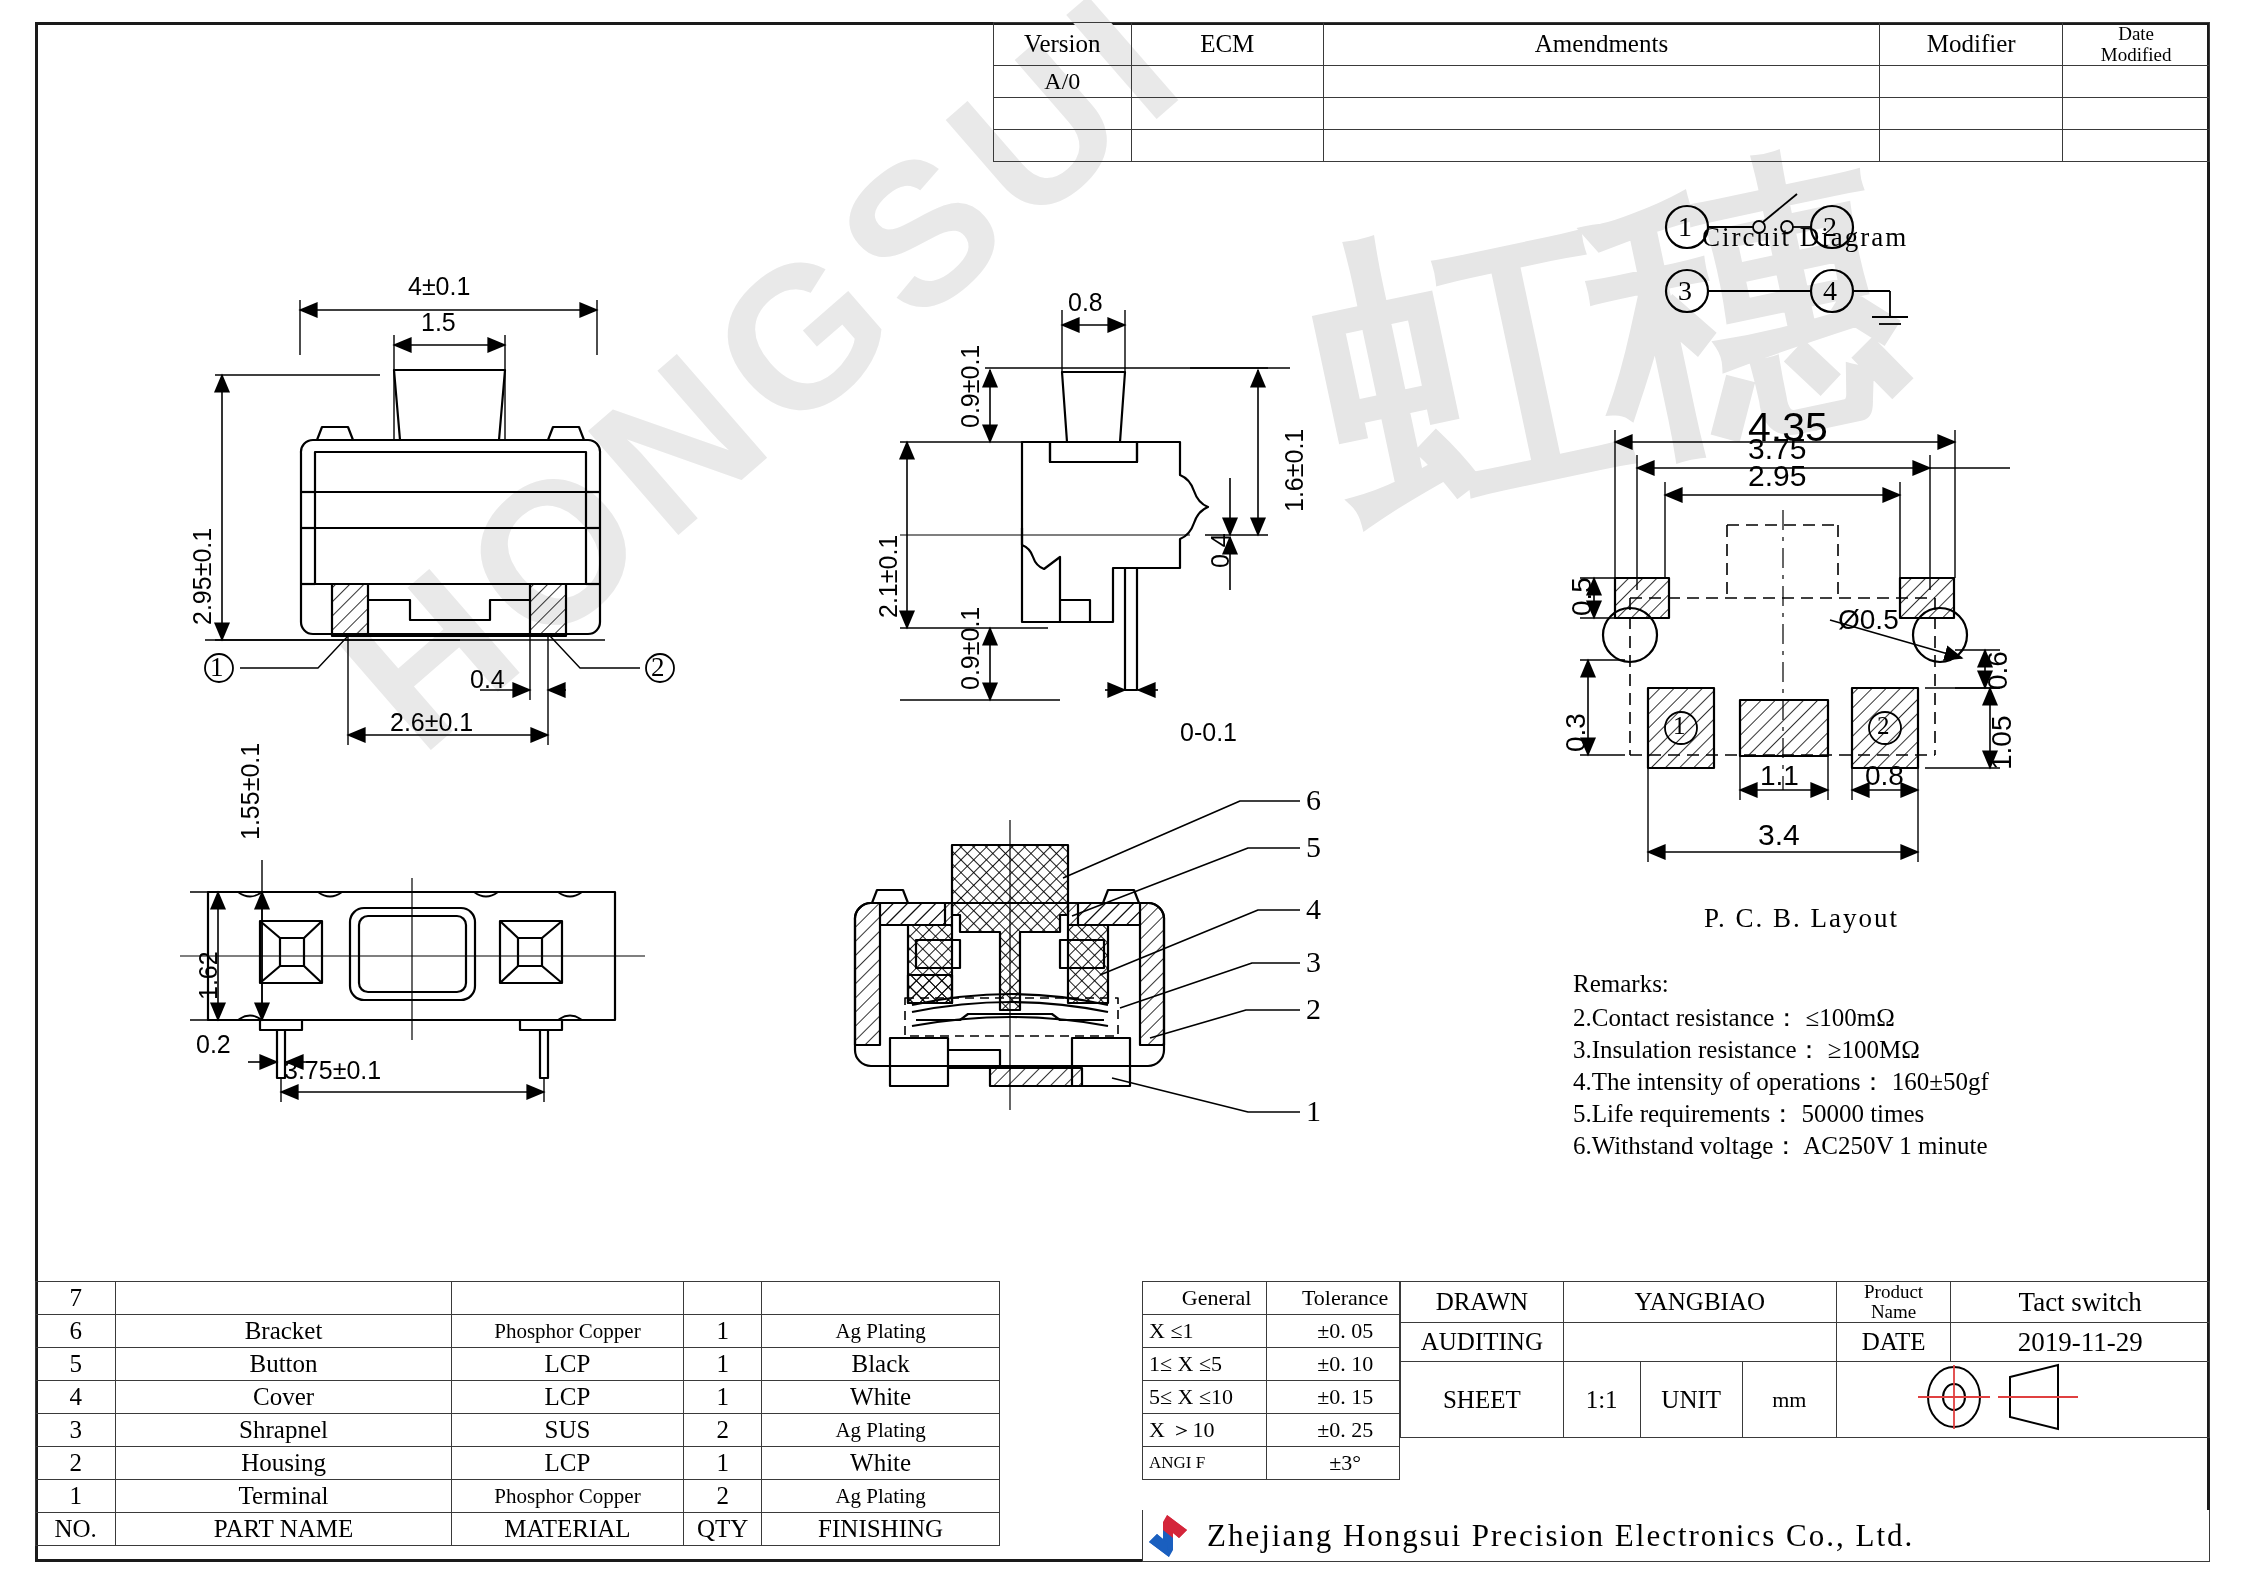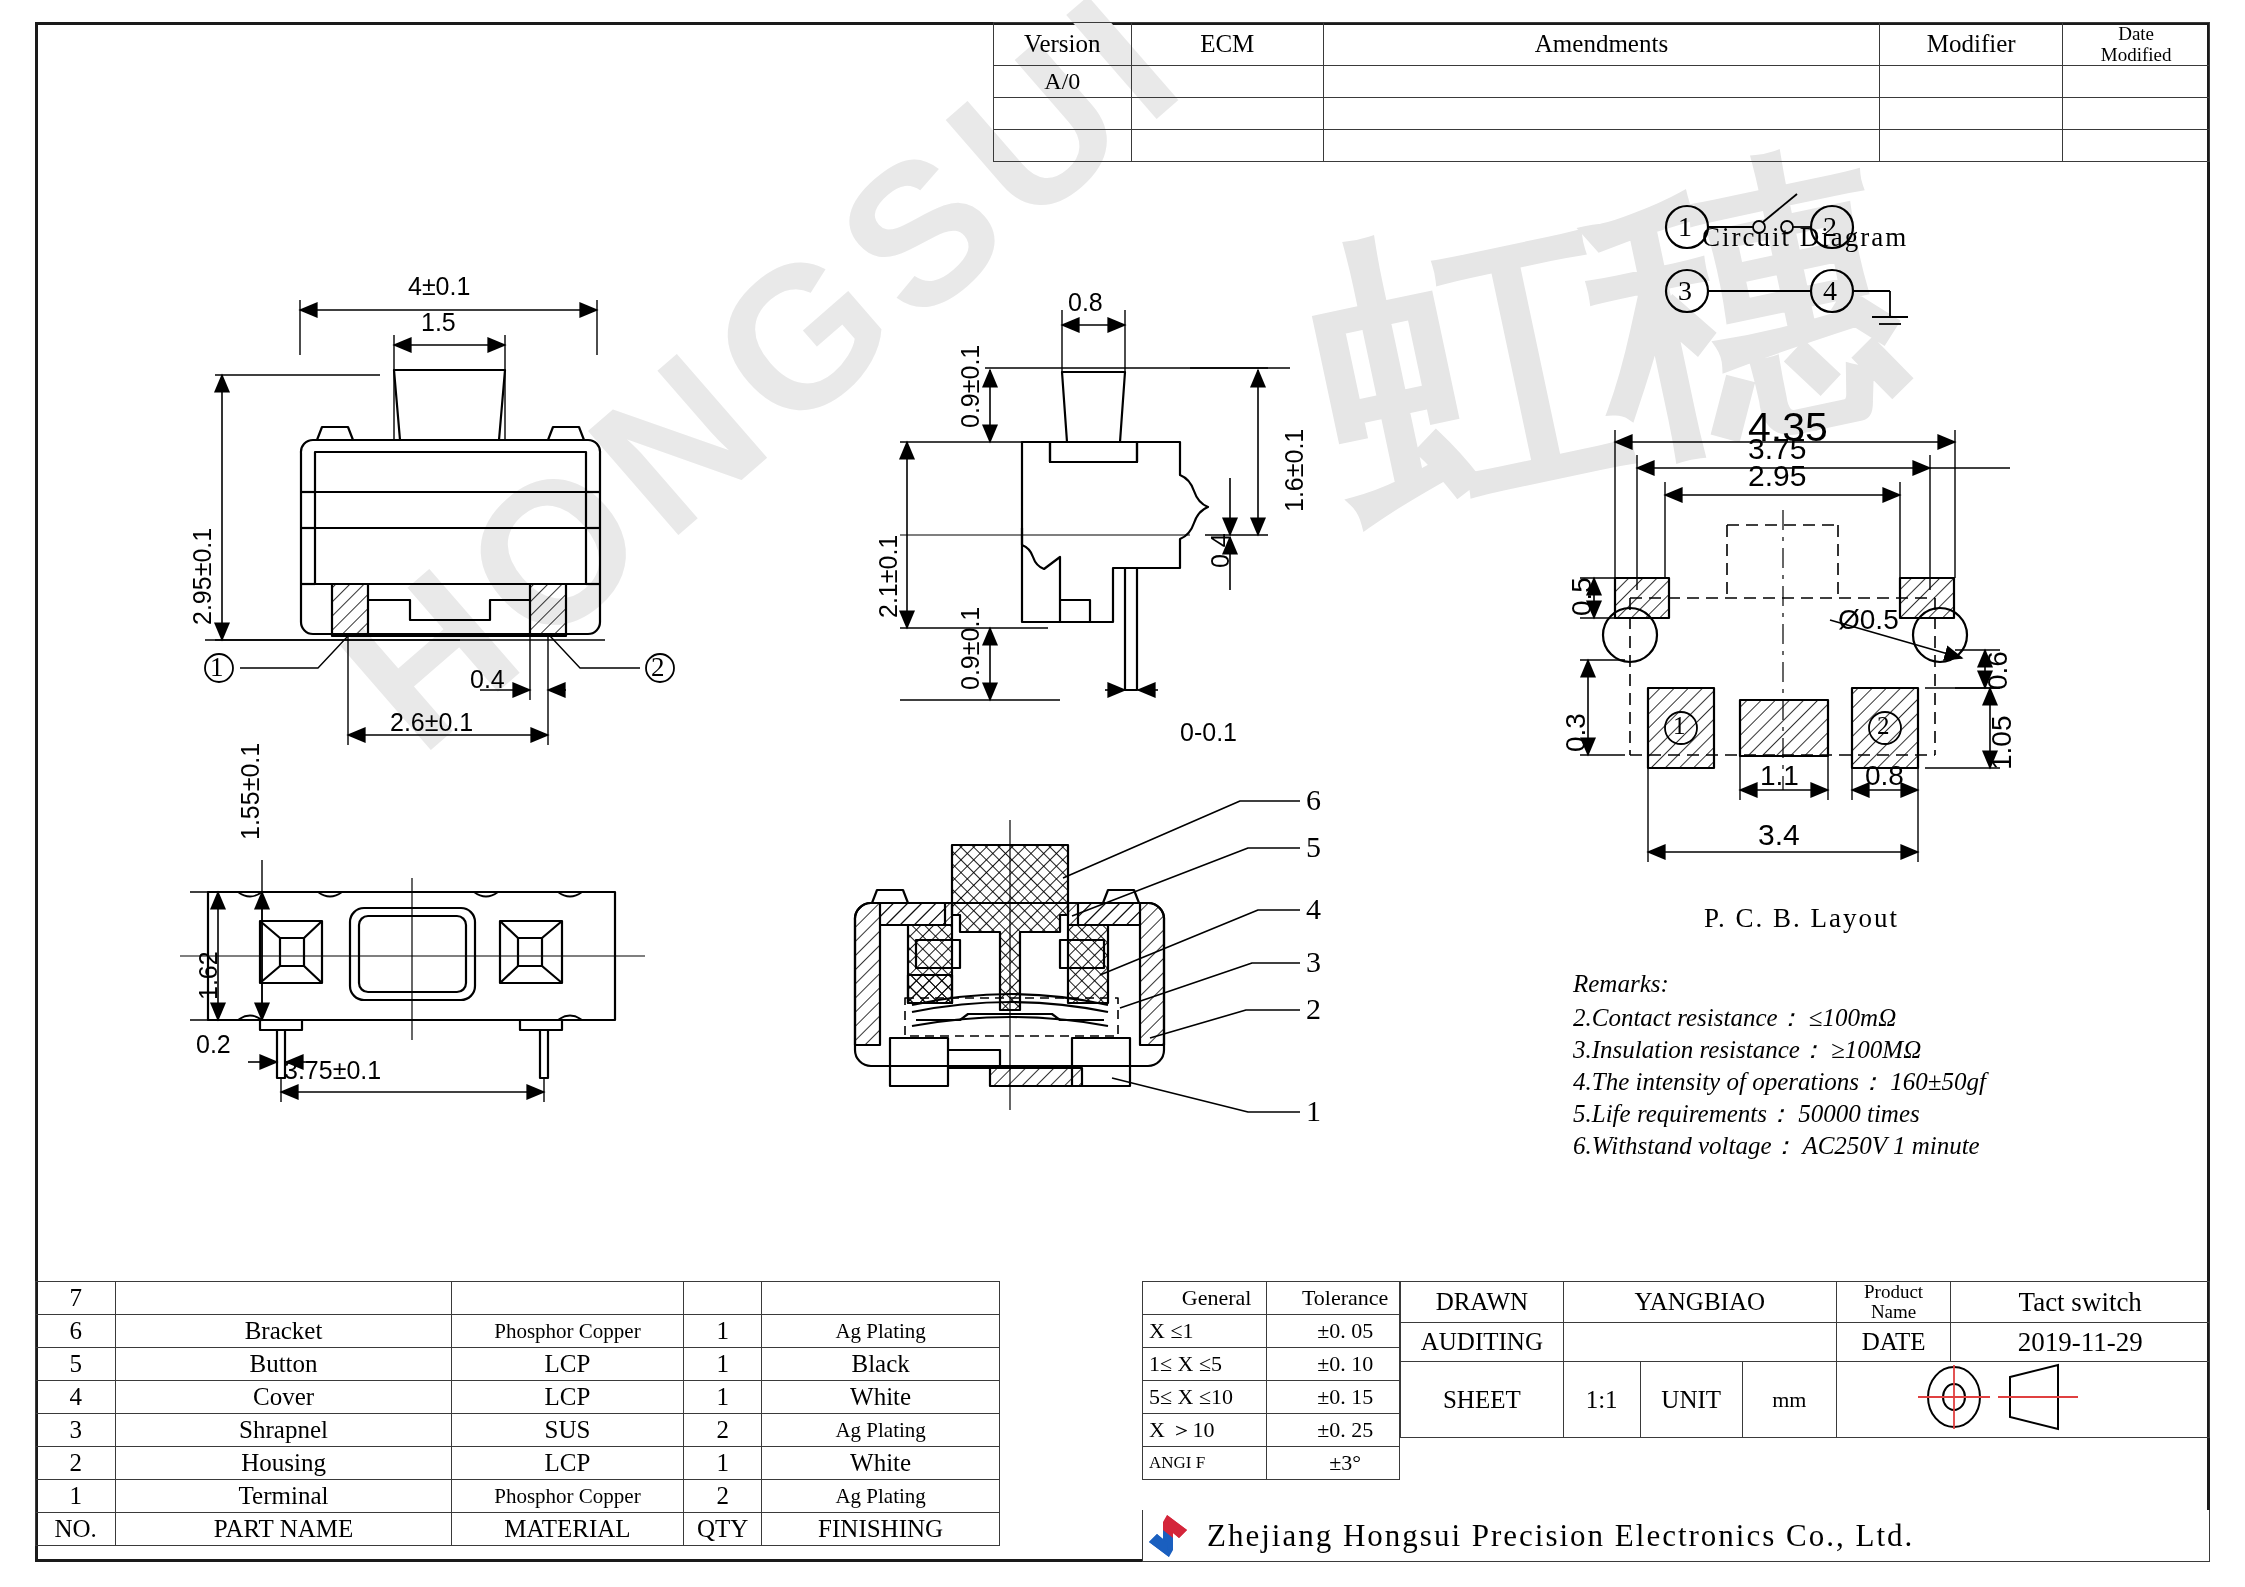--- a/index.html
+++ b/index.html
@@ -51,21 +51,21 @@
   #title-table td.big{font-size:27px;}
 
   
   #company-bar{position:absolute;left:1142px;top:1510px;width:1068px;height:52px;
                border:1.6px solid #3a3a3a;border-top:none;box-sizing:border-box;
                display:flex;align-items:center;z-index:5;background:#fff;}
   #company-name{font-size:31px;letter-spacing:2px;margin-left:14px;}
 
   
   #remarks{position:absolute;left:1573px;top:968px;z-index:5;
-           font-size:25px;line-height:32px;white-space:nowrap;font-style:italic;}
+           font-size:25px;line-height:32px;white-space:nowrap;}
   #remarks .rm-head{margin-bottom:2px;}
   #remarks .rm{display:block;}
 
   
   .caption{position:absolute;z-index:5;font-size:27px;letter-spacing:2px;}
   #pcb-caption{left:1704px;top:903px;}
   #circuit-caption{left:1702px;top:222px;}
 
   
   .dim{position:absolute;font-family:"Liberation Sans",sans-serif;

